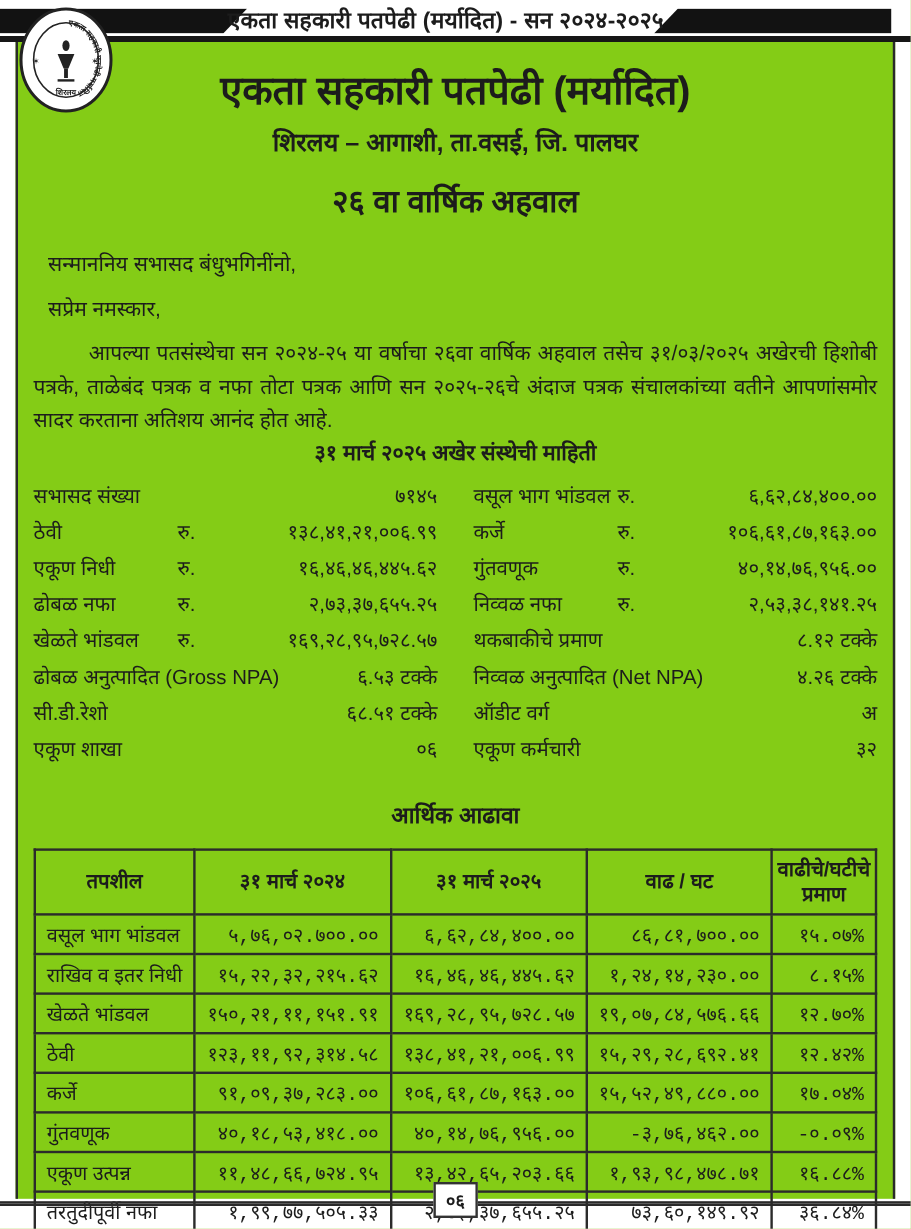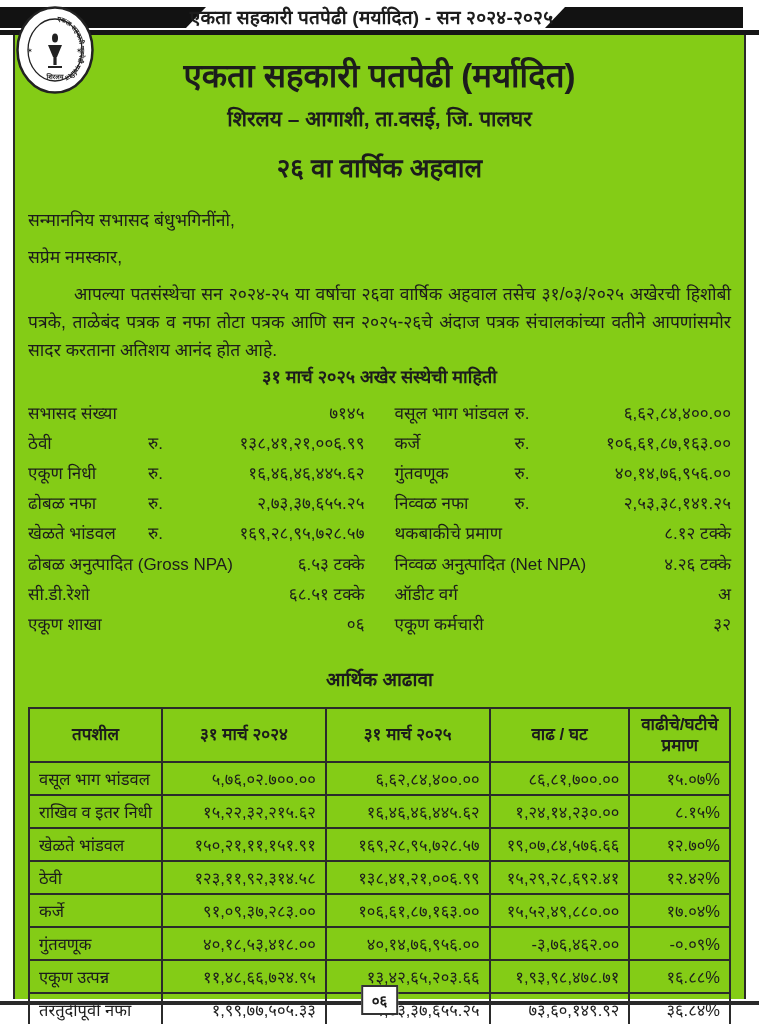--- a/index.html
+++ b/index.html
@@ -22,38 +22,38 @@
   
   .frame { position:absolute; top:35px; left:13px; right:13px; bottom:25px;
     border-left:2.5px solid #2a2a2a; border-right:2.5px solid #2a2a2a;
     padding:0 13px; background:#84cc16; }
   
   .org-name { margin-top:17px; text-align:center; font-size:33px; font-weight:700; }
   .address  { margin-top:7px;  text-align:center; font-size:21px; font-weight:700; }
   .report-title { margin-top:17px; text-align:center; font-size:26px; font-weight:700; }
   
   .letter { margin-top:21px; font-size:17.5px; font-weight:500; line-height:1.6; }
-  .salutation { margin:0 0 9px 0; }
+  .salutation { margin:0 0 9px 12px; }
   .para { margin:0; text-align:justify; text-indent:46px; }
   
   .section-title { text-align:center; font-weight:700; font-size:18px; }
   .info-grid { display:grid; grid-template-columns:1fr 1fr; column-gap:30px;
     margin-top:9px; font-size:17px; font-weight:500; }
   .info-row { display:flex; align-items:baseline; padding:3.6px 0; }
   .info-label { flex:0 0 120px; white-space:nowrap; }
   .info-cur { flex:0 0 34px; }
   .info-val { flex:1 1 auto; text-align:right; white-space:nowrap; }
   
   .fin-title { margin-top:27px; font-size:19px; }
   table { width:100%; border-collapse:collapse; margin-top:15px; font-size:16.5px; }
   th, td { border:2px solid #2b2b2b; }
   th { font-size:17px; font-weight:700; padding:5px 3px; line-height:1.25; }
   td { padding:4px 9px; white-space:nowrap; font-weight:500; }
   td.lbl { text-align:left; padding-left:9px; }
-  td.num { text-align:right; }
+  td.num { text-align:right;font-family:Liberation Mono, monospace; }
   
   .footer-rule { position:absolute; bottom:19px; left:0; right:0; height:4px;
     border-top:2px solid #2a2a2a; border-bottom:2px solid #2a2a2a; z-index:1; }
   .page-box { position:absolute; bottom:9px; left:50%; transform:translateX(-50%);
     border:2px solid #333; background:#fff; padding:3px 9px;
     font-size:15px; font-weight:700; z-index:3; }
 </style>
 </head>
 <body>
 

